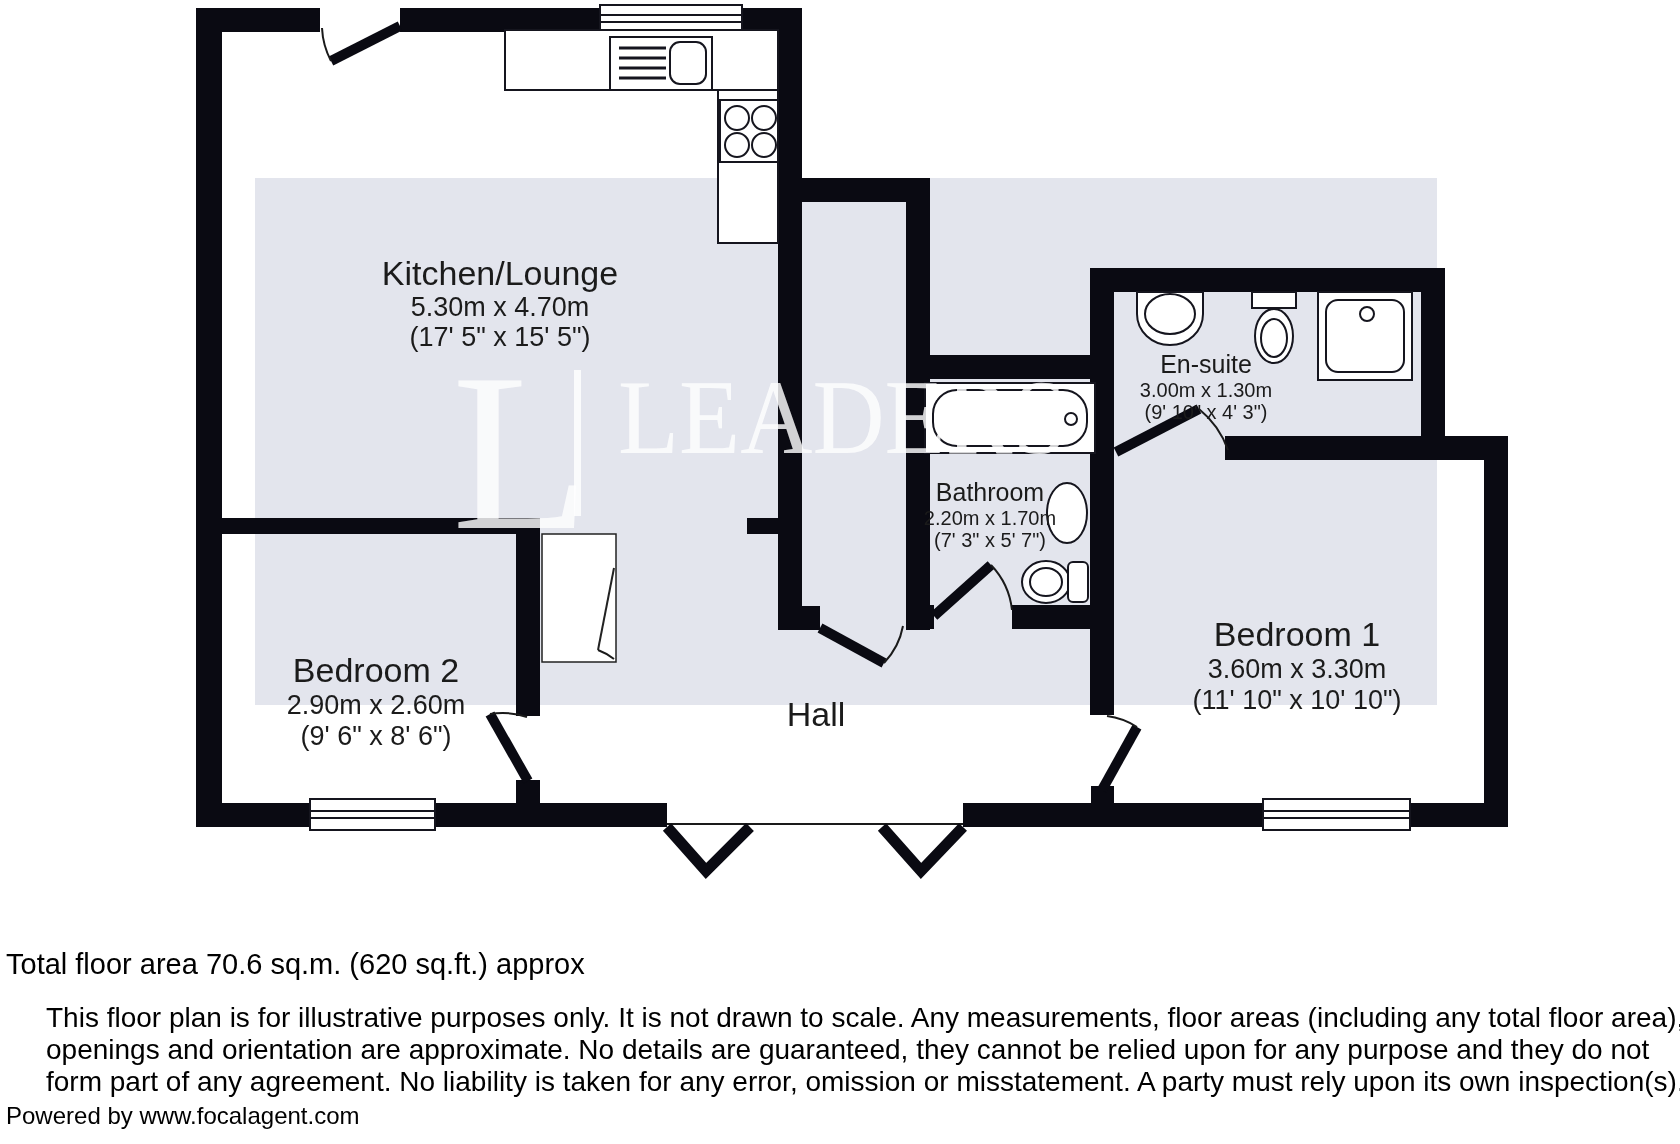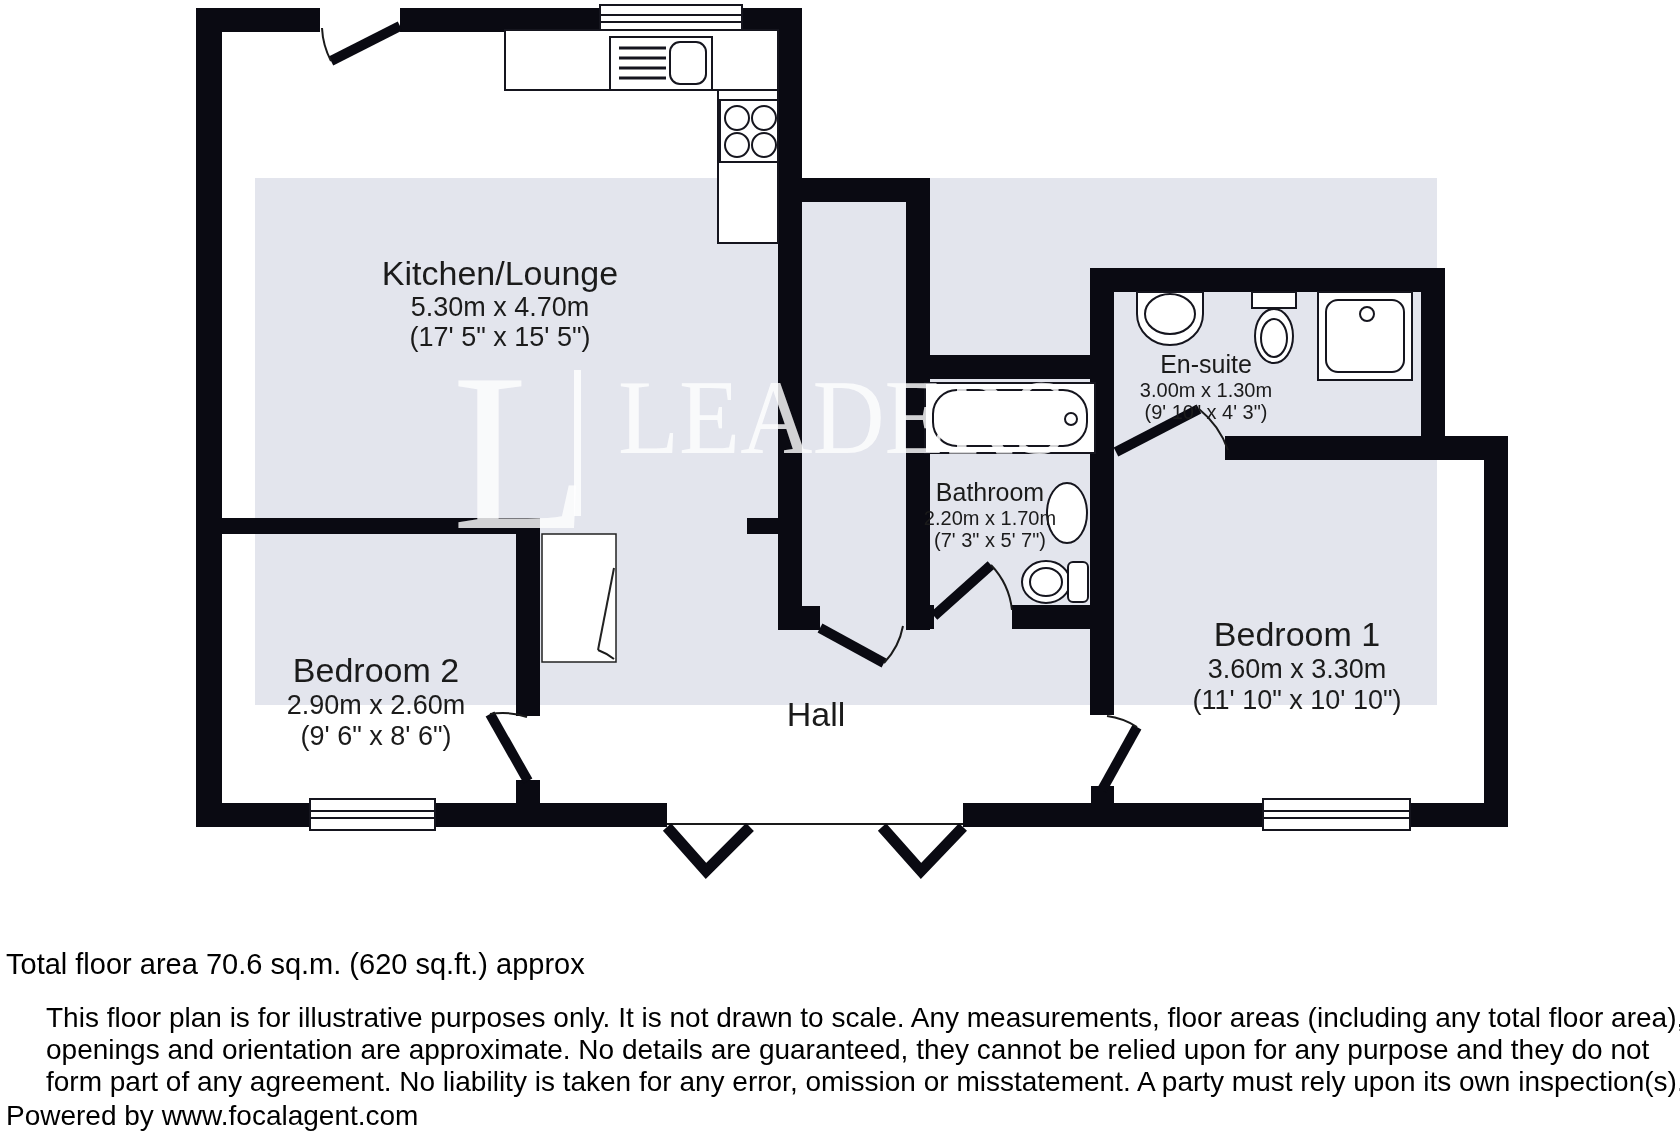--- a/index.html
+++ b/index.html
@@ -12,21 +12,21 @@
   .wm{font-family:"Liberation Serif","DejaVu Serif",serif;fill:#ffffff;opacity:0.82;}
   .fx{fill:#ffffff;stroke:#15151e;stroke-width:2;}
   .fxthin{fill:#ffffff;stroke:#222;stroke-width:1.5;}
   .leaf{stroke:#0a0a12;stroke-width:10;fill:none;}
   .leafthin{stroke:#222;stroke-width:2;fill:none;}
   .arc{stroke:#1a1a1a;stroke-width:2;fill:none;}
   .entry{stroke:#0a0a12;stroke-width:11;fill:none;}
   .footer-text{position:absolute;color:#000;font-family:"Liberation Sans",sans-serif;}
   #total-area{left:6px;top:948px;font-size:29px;}
   #disclaimer{left:6px;top:1002px;font-size:28px;line-height:32px;width:1662px;margin-left:40px;}
-  #powered-by{left:6px;top:1100px;font-size:28px;line-height:32px;}
+  #powered-by{left:6px;top:1100px;font-size:24px;line-height:32px;}
 </style>
 </head>
 <body>
 
 <svg id="plan" width="1680" height="900" viewBox="0 0 1680 900">
 
   <rect x="255" y="178" width="1182" height="527" fill="#e3e5ed"></rect>
 
   <g fill="#0a0a12">
     <rect x="196" y="8" width="606" height="24"></rect>

